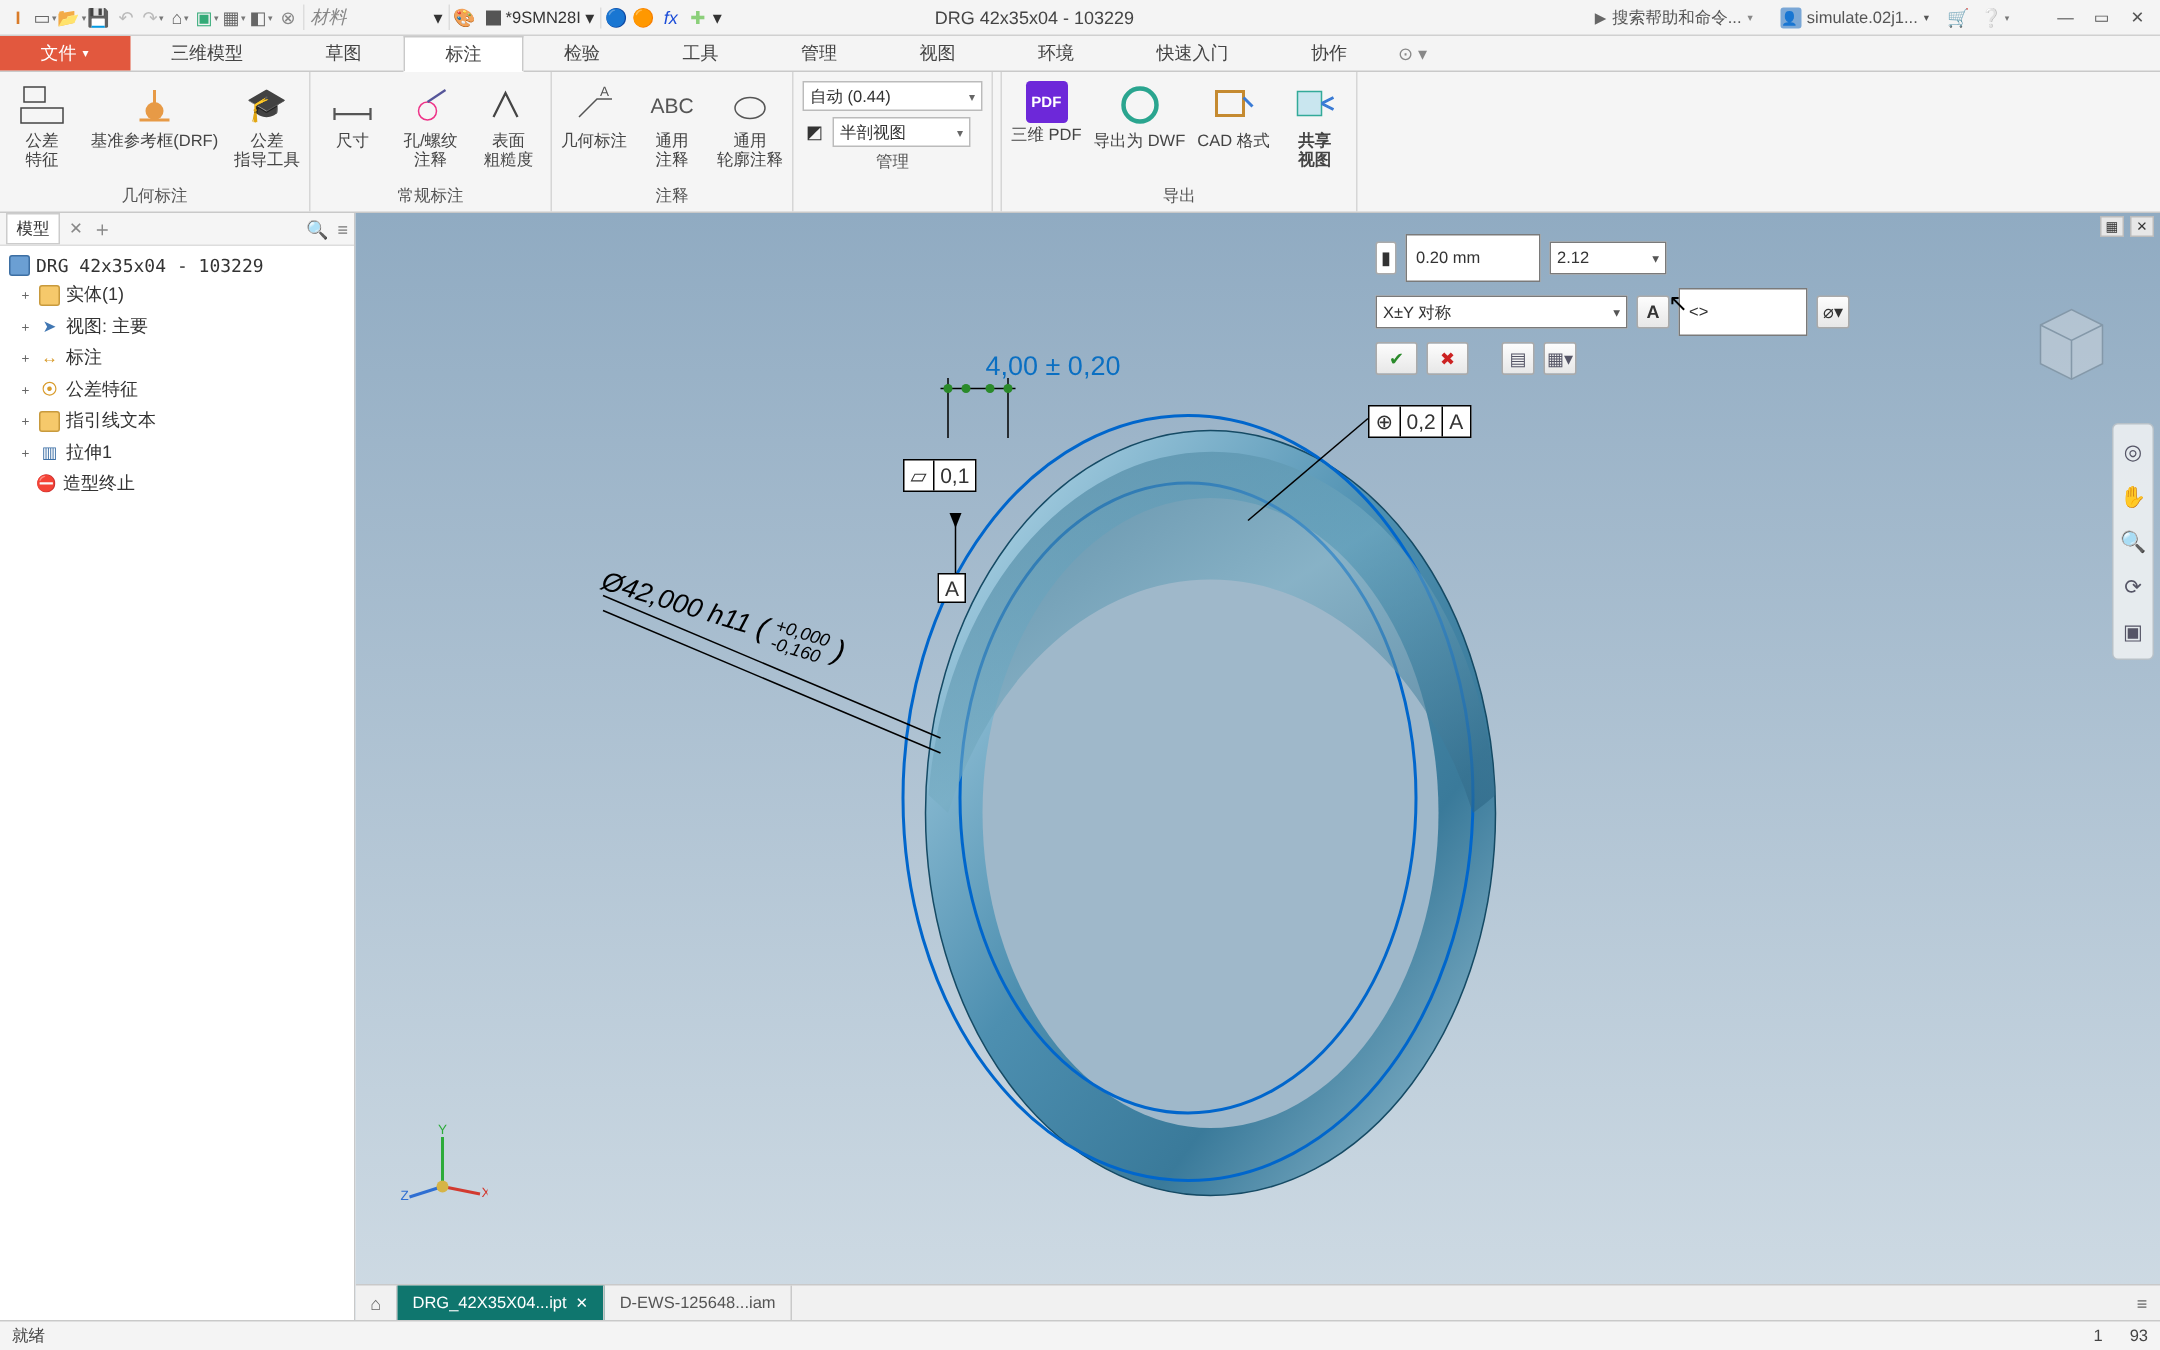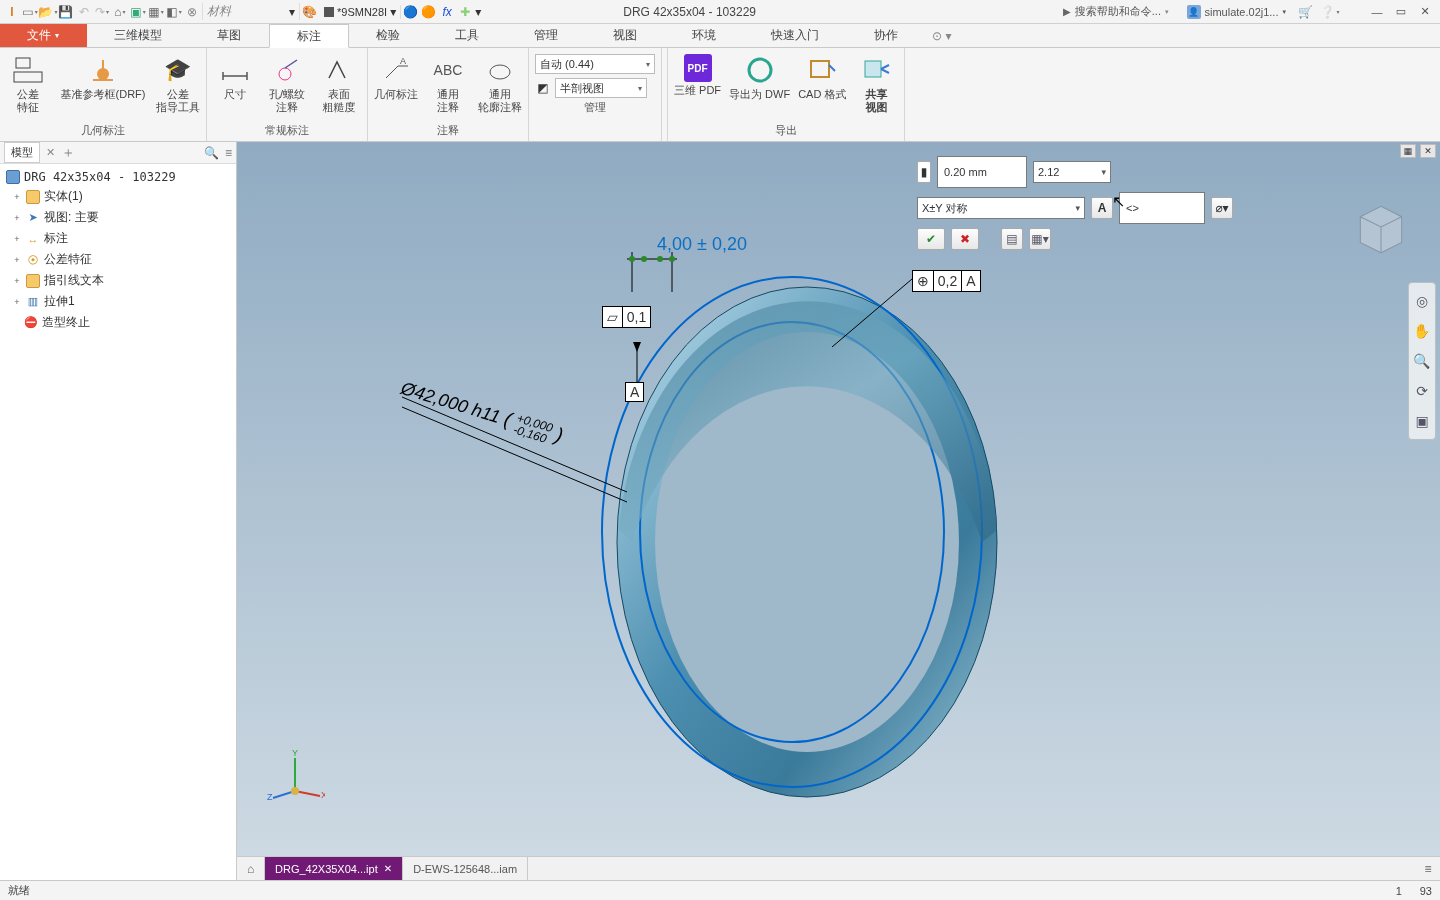--- a/index.html
+++ b/index.html
@@ -93,21 +93,21 @@
 .gd { position:absolute; background:#fff; border:1px solid #000; padding:1px 4px; font-family:Arial; font-size:14px; display:flex; align-items:center; gap:2px;}
 .lbl { position:absolute; font-family:Arial; font-size:18px; font-style:italic; color:#000; transform-origin:left top;}
 .toltag { position:absolute; background:#fff; border:1px solid #000; font-family:Arial; font-size:14px; display:flex;}
 .toltag span { padding:2px 4px; border-right:1px solid #000;}
 .toltag span:last-child { border-right:none;}
 
 
 .doctabs { position:absolute; left:0; right:0; bottom:0; height:24px; background:#f1f1f1; border-top:1px solid #c9c9c9; display:flex; align-items:stretch;}
 .doctabs .home { width:28px; display:flex; align-items:center; justify-content:center; border-right:1px solid #c9c9c9; color:#666;}
 .doctabs .dtab { padding:0 10px; display:flex; align-items:center; gap:6px; font-size:11px; border-right:1px solid #c9c9c9; color:#555; cursor:pointer;}
-.doctabs .dtab.active { background:#701a75; color:#fff;}
+.doctabs .dtab.active { background:#0f766e; color:#fff;}
 .doctabs .dtab.active .x { color:#fff;}
 .doctabs .dtab .x { color:#888; font-size:10px;}
 .doctabs .menu { margin-left:auto; width:24px; display:flex; align-items:center; justify-content:center; color:#666;}
 
 
 .status { height:20px; background:#f4f4f4; border-top:1px solid #c9c9c9; display:flex; align-items:center; padding:0 8px; font-size:11px; color:#444;}
 .status .right { margin-left:auto; display:flex; gap:18px;}
 
 
 .triad { position:absolute; left:28px; bottom:74px; width:60px; height:60px;}

